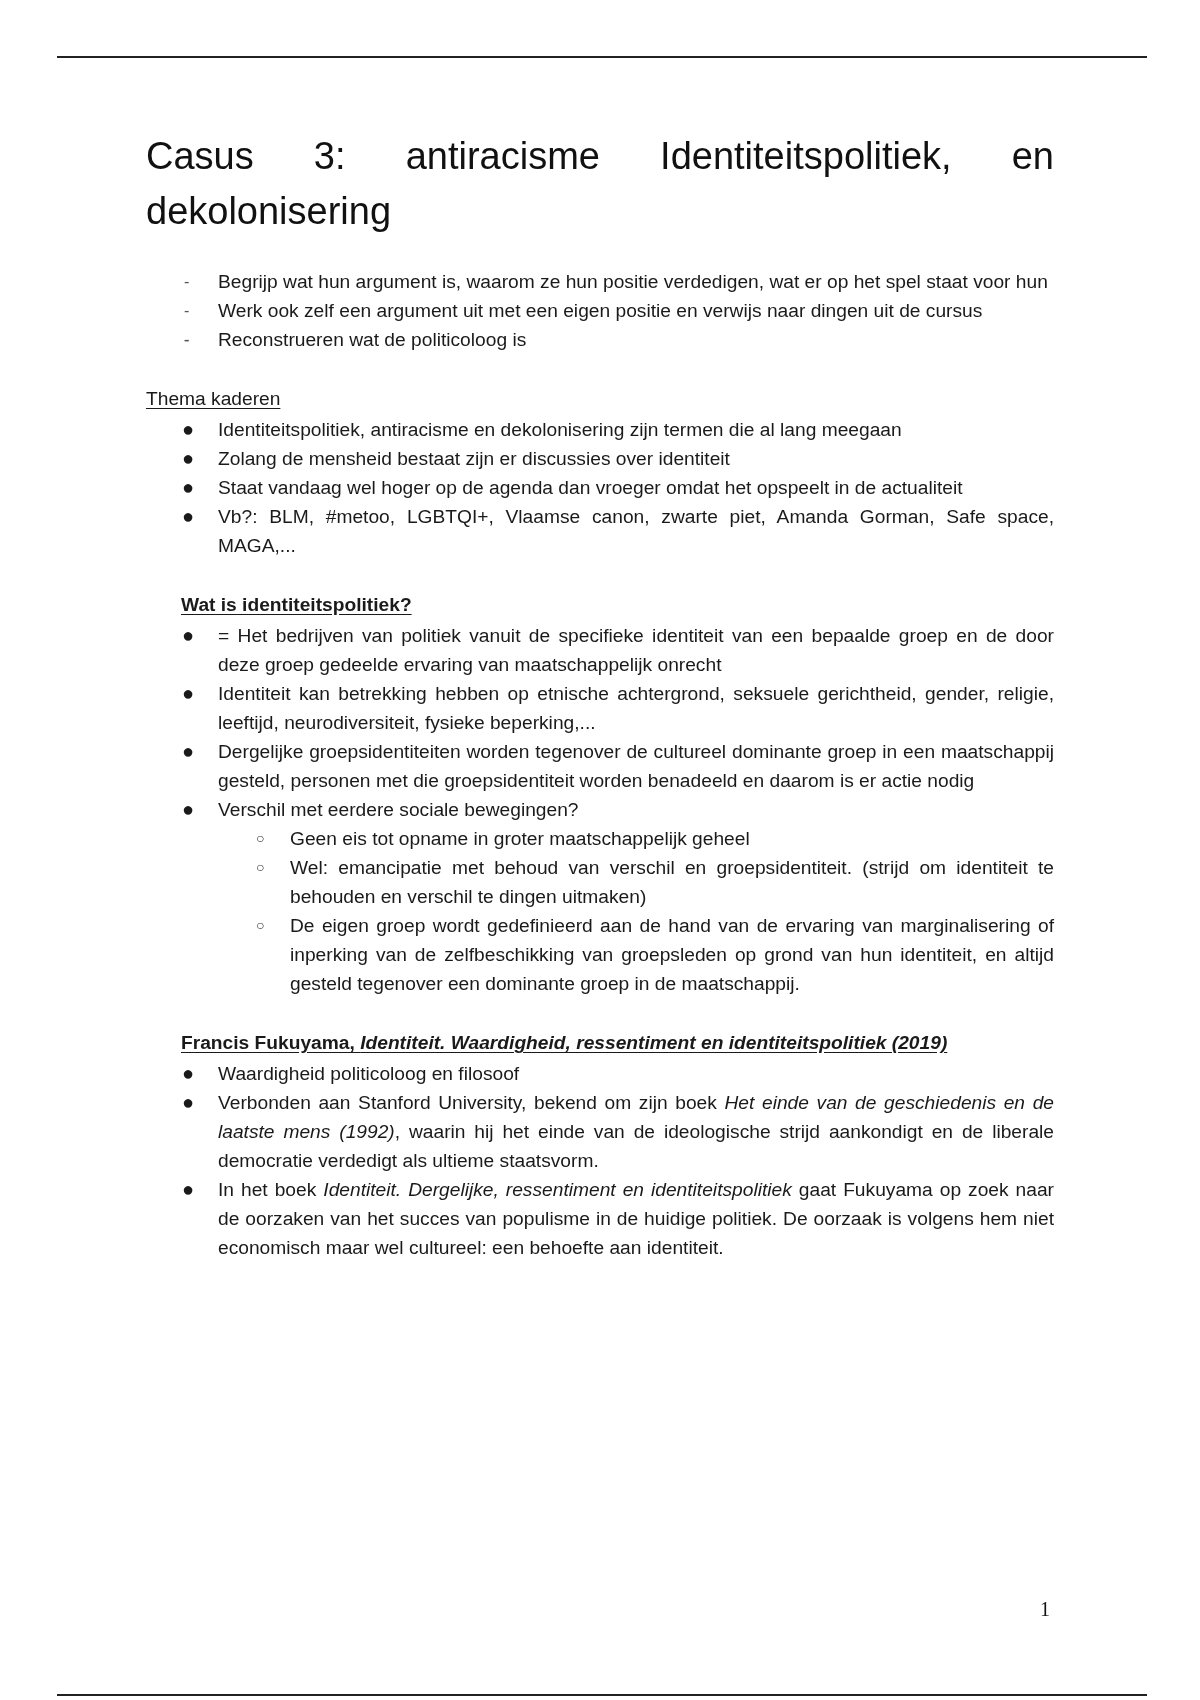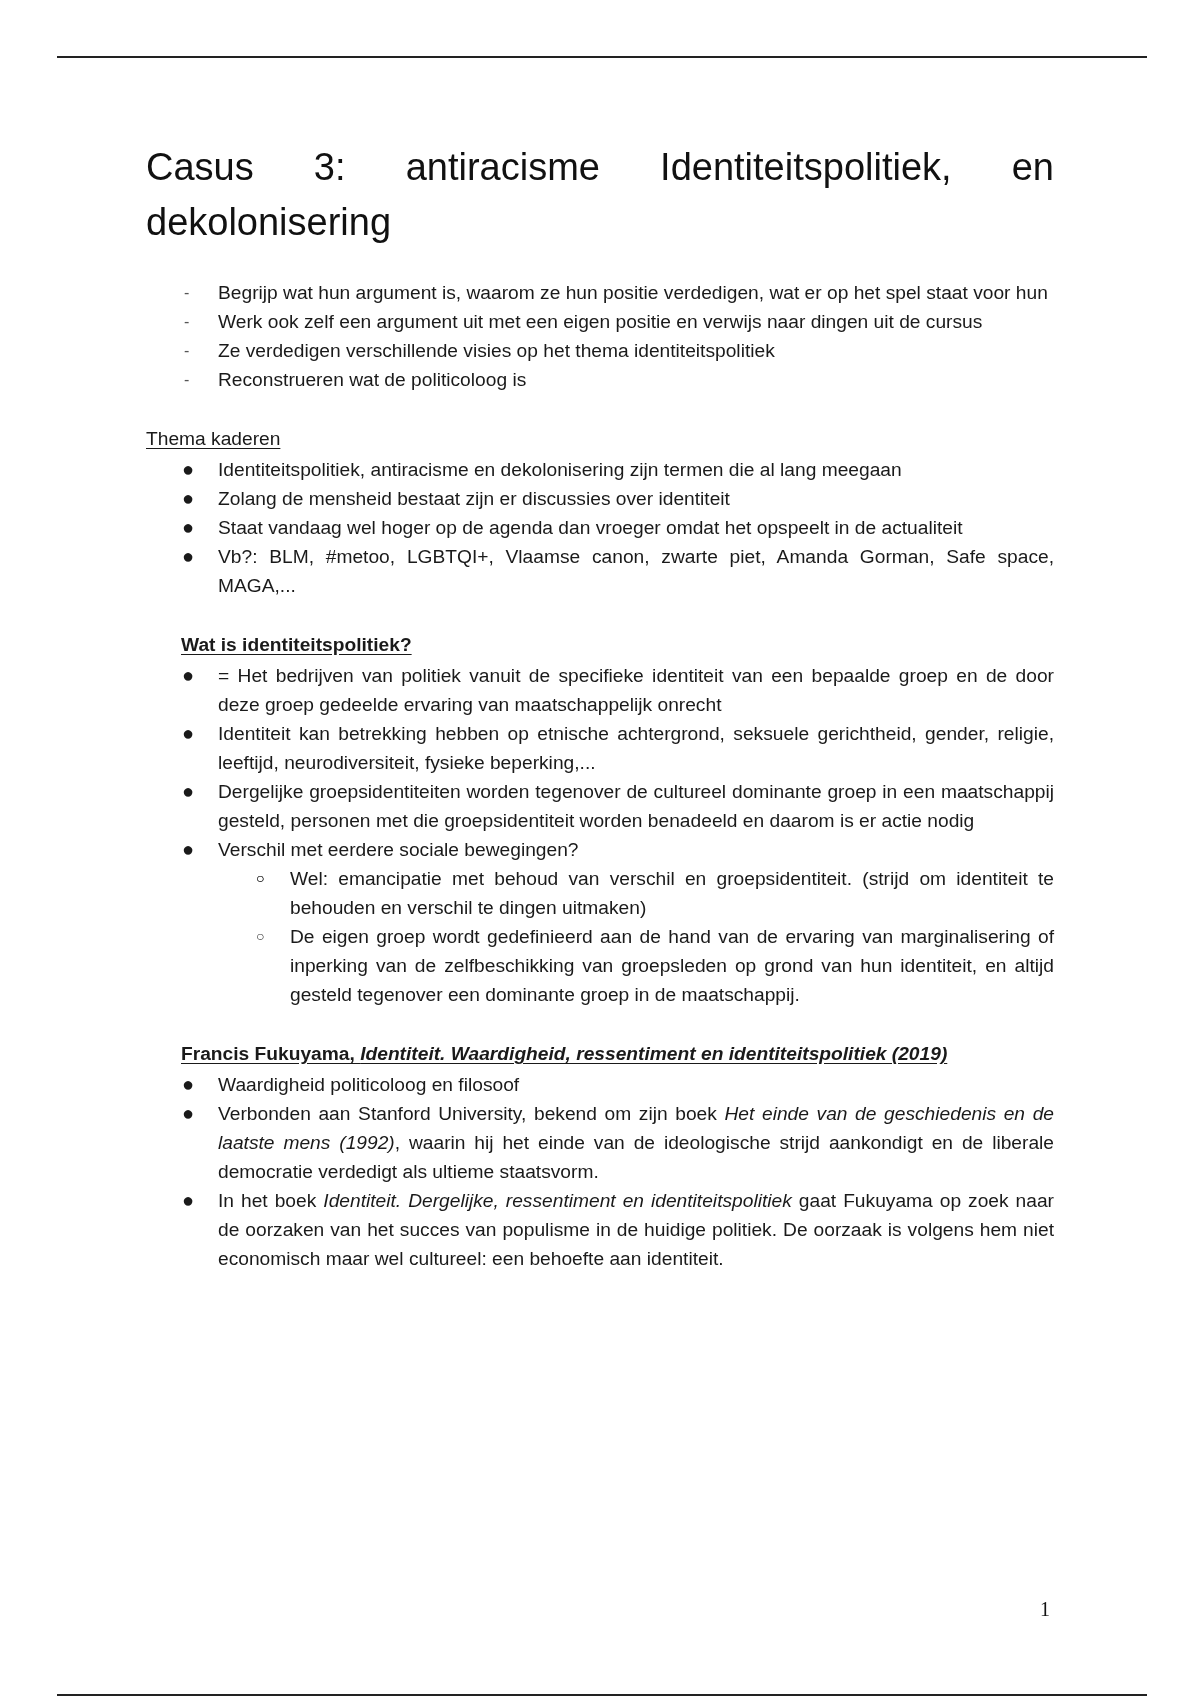--- a/index.html
+++ b/index.html
@@ -20,21 +20,21 @@
       left: 57px;
       width: 1090px;
       height: 2px;
       background: #222222;
     }
     .rule.top { top: 56px; }
     .rule.bottom { top: 1694px; }
     .page {
       position: absolute;
       left: 146px;
-      top: 140px;
+      top: 129px;
       width: 908px;
       font-size: 19.2px;
       line-height: 29px;
     }
     .title {
       font-size: 38px;
       line-height: 55px;
       font-weight: normal;
       margin: 0 0 28px 0;
       text-align: justify;
@@ -113,41 +113,41 @@
       <span>antiracisme</span>
       <span>Identiteitspolitiek,</span>
       <span>en</span>
     </span>
     <span>dekolonisering</span>
   </h1>
 
   <ul class="list dash">
     <li><span class="marker">-</span><span>Begrijp wat hun argument is, waarom ze hun positie verdedigen, wat er op het spel staat voor hun</span></li>
     <li><span class="marker">-</span><span>Werk ook zelf een argument uit met een eigen positie en verwijs naar dingen uit de cursus</span></li>
-    <li><span class="marker">-</span><span>Ze verdedigen verschillende visies op het thema identiteitspolitiek</span></li>
+    <li><span class="marker">-</span></li>
     <li><span class="marker">-</span><span>Reconstrueren wat de politicoloog is</span></li>
   </ul>
 
   <div class="section-head">Thema kaderen</div>
   <ul class="list disc">
     <li><span class="marker">●</span><span>Identiteitspolitiek, antiracisme en dekolonisering zijn termen die al lang meegaan</span></li>
     <li><span class="marker">●</span><span>Zolang de mensheid bestaat zijn er discussies over identiteit</span></li>
     <li><span class="marker">●</span><span>Staat vandaag wel hoger op de agenda dan vroeger omdat het opspeelt in de actualiteit</span></li>
     <li><span class="marker">●</span><span>Vb?:  BLM, #metoo, LGBTQI+, Vlaamse canon, zwarte piet, Amanda Gorman, Safe space, MAGA,...</span></li>
   </ul>
 
   <div class="section-head bold">Wat is identiteitspolitiek?</div>
   <ul class="list disc">
     <li><span class="marker">●</span><span>= Het bedrijven van politiek vanuit de specifieke identiteit van een bepaalde groep en de door deze groep gedeelde ervaring van maatschappelijk onrecht</span></li>
     <li><span class="marker">●</span><span>Identiteit kan betrekking hebben op etnische  achtergrond, seksuele gerichtheid, gender, religie, leeftijd, neurodiversiteit, fysieke beperking,...</span></li>
     <li><span class="marker">●</span><span>Dergelijke groepsidentiteiten worden tegenover de cultureel dominante groep in een maatschappij gesteld, personen met die groepsidentiteit worden benadeeld en daarom is er actie nodig</span></li>
     <li><span class="marker">●</span><span>Verschil met eerdere sociale bewegingen?</span></li>
   </ul>
   <ul class="list circle">
-    <li><span class="marker">○</span></li>
+    <li><span class="marker">○</span><span>Geen eis tot opname in groter maatschappelijk geheel</span></li>
     <li><span class="marker">○</span><span>Wel: emancipatie met behoud van verschil en groepsidentiteit. (strijd om identiteit te behouden en verschil te dingen uitmaken)</span></li>
     <li><span class="marker">○</span><span>De eigen groep wordt gedefinieerd aan de hand van de ervaring van marginalisering of inperking van de zelfbeschikking van groepsleden op grond van hun identiteit, en altijd gesteld tegenover een dominante groep in de maatschappij.</span></li>
   </ul>
 
   <div class="section-head bold"><span>Francis Fukuyama, </span><em>Identiteit. Waardigheid, ressentiment en identiteitspolitiek (2019)</em></div>
   <ul class="list disc">
     <li><span class="marker">●</span><span>Waardigheid politicoloog en filosoof</span></li>
     <li><span class="marker">●</span><span>Verbonden aan Stanford University, bekend om zijn boek </span><em>Het einde van de geschiedenis en de laatste mens (1992)</em><span>, waarin hij het einde van de ideologische strijd aankondigt en de liberale democratie verdedigt als ultieme staatsvorm.</span></li>
     <li><span class="marker">●</span><span>In het boek </span><em>Identiteit. Dergelijke, ressentiment en identiteitspolitiek</em><span> gaat Fukuyama op zoek naar de oorzaken van het succes van populisme in de huidige politiek. De oorzaak is volgens hem niet economisch maar wel cultureel: een behoefte aan identiteit.</span></li>
   </ul>

